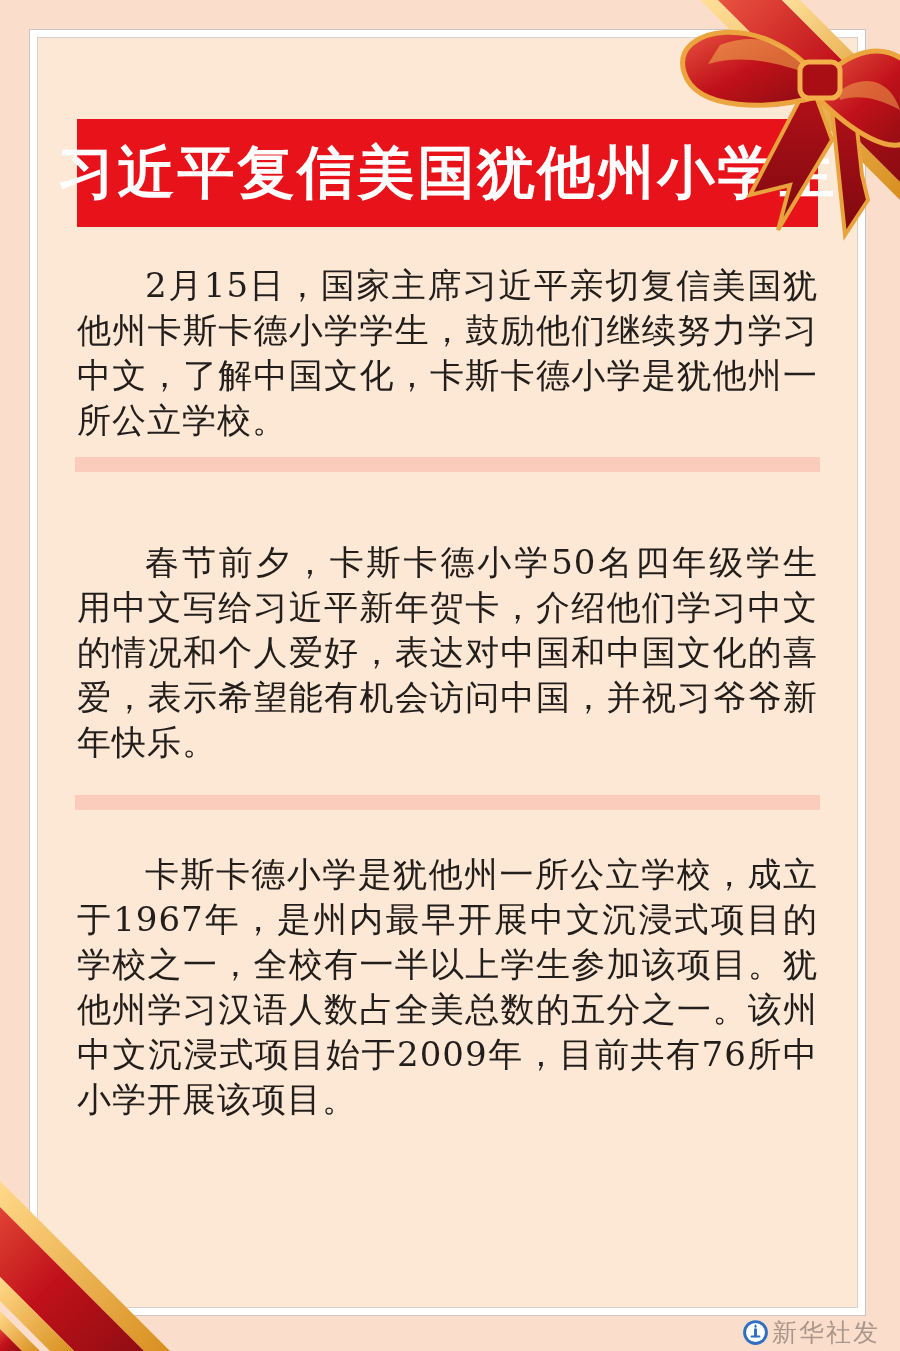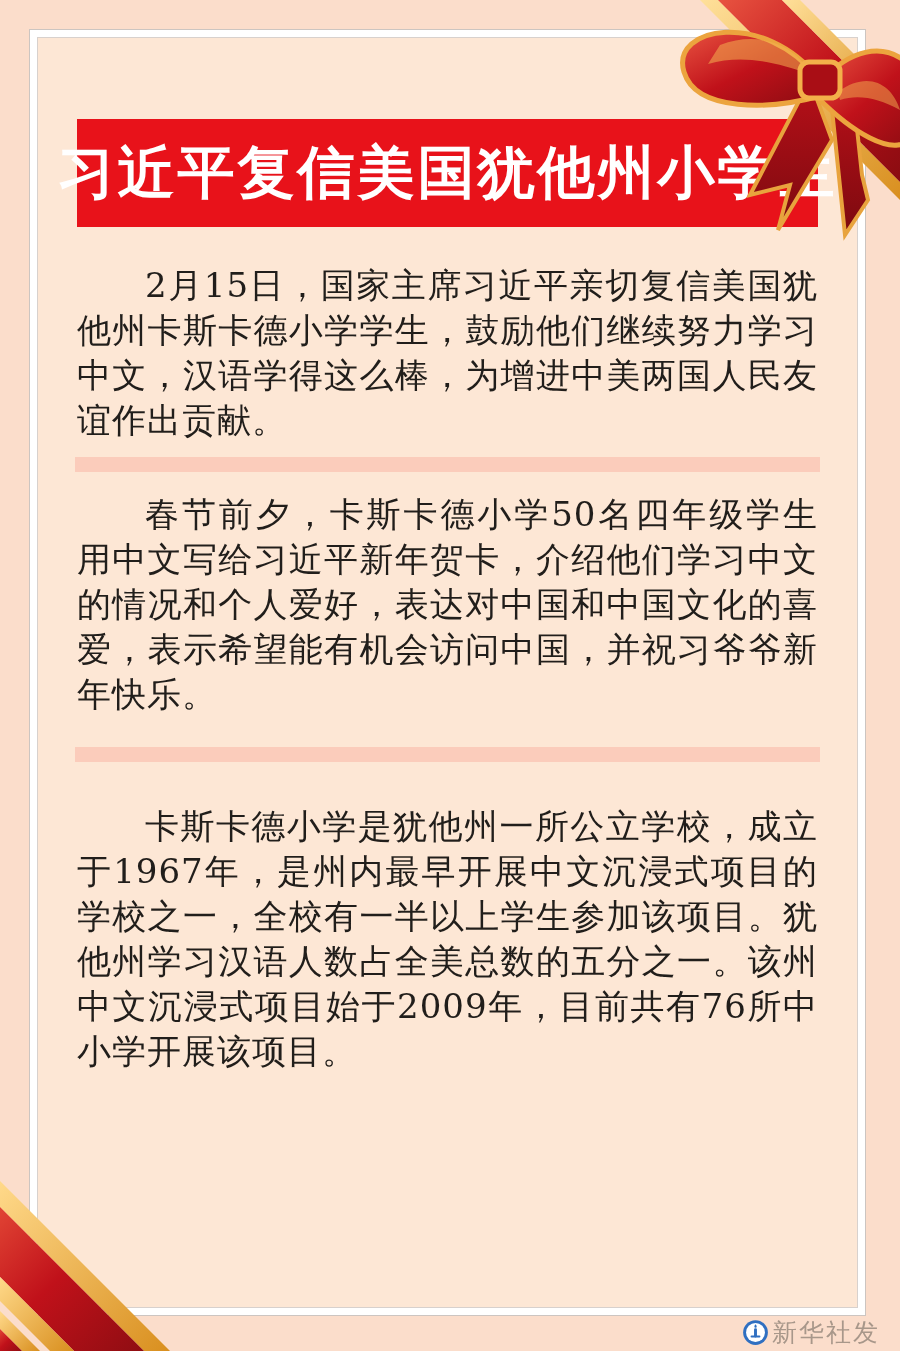--- a/index.html
+++ b/index.html
@@ -27,21 +27,21 @@
   }
   .para{
     margin:0 40px;color:#211e1b;
     font-size:34px;line-height:45px;
     text-align:justify;text-indent:2em;
     letter-spacing:1px;
   }
   .p1{margin-top:36px;}
   .sep{height:15px;background:#fbccbb;margin:14px 38px 0 38px;}
   .sep2{margin-top:30px;}
-  .p2{margin-top:20px;}
+  .p2{margin-top:68px;}
   .p3{margin-top:28px;}
   .p4{margin-top:42px;}
   .credit{
     position:absolute;right:20px;bottom:5px;height:28px;
     display:flex;align-items:center;gap:3px;
     color:#a8978a;font-size:25px;letter-spacing:2px;
     font-family:"Liberation Sans","DejaVu Sans",sans-serif;
   }
   .credit svg{display:block;}
   .ribbon-tr{position:absolute;top:0;right:0;width:300px;height:300px;pointer-events:none;}
@@ -51,21 +51,21 @@
 <body>
 
 <div>
 
   <div class="card">
 
     <div class="banner">
       <h1>习近平复信美国犹他州小学生</h1>
     </div>
 
-    <p class="para p1">2月15日，国家主席习近平亲切复信美国犹他州卡斯卡德小学学生，鼓励他们继续努力学习中文，汉语学得这么棒，为增进中美两国人民友谊作出贡献。</p>
+    <p class="para p1">2月15日，国家主席习近平亲切复信美国犹他州卡斯卡德小学学生，鼓励他们继续努力学习中文，了解中国文化，卡斯卡德小学是犹他州一所公立学校。</p>
 
     <div class="sep"></div>
 
     <p class="para p2">春节前夕，卡斯卡德小学50名四年级学生用中文写给习近平新年贺卡，介绍他们学习中文的情况和个人爱好，表达对中国和中国文化的喜爱，表示希望能有机会访问中国，并祝习爷爷新年快乐。</p>
 
 
     <div class="sep sep2"></div>
 
     <p class="para p4">卡斯卡德小学是犹他州一所公立学校，成立于1967年，是州内最早开展中文沉浸式项目的学校之一，全校有一半以上学生参加该项目。犹他州学习汉语人数占全美总数的五分之一。该州中文沉浸式项目始于2009年，目前共有76所中小学开展该项目。</p>
 

